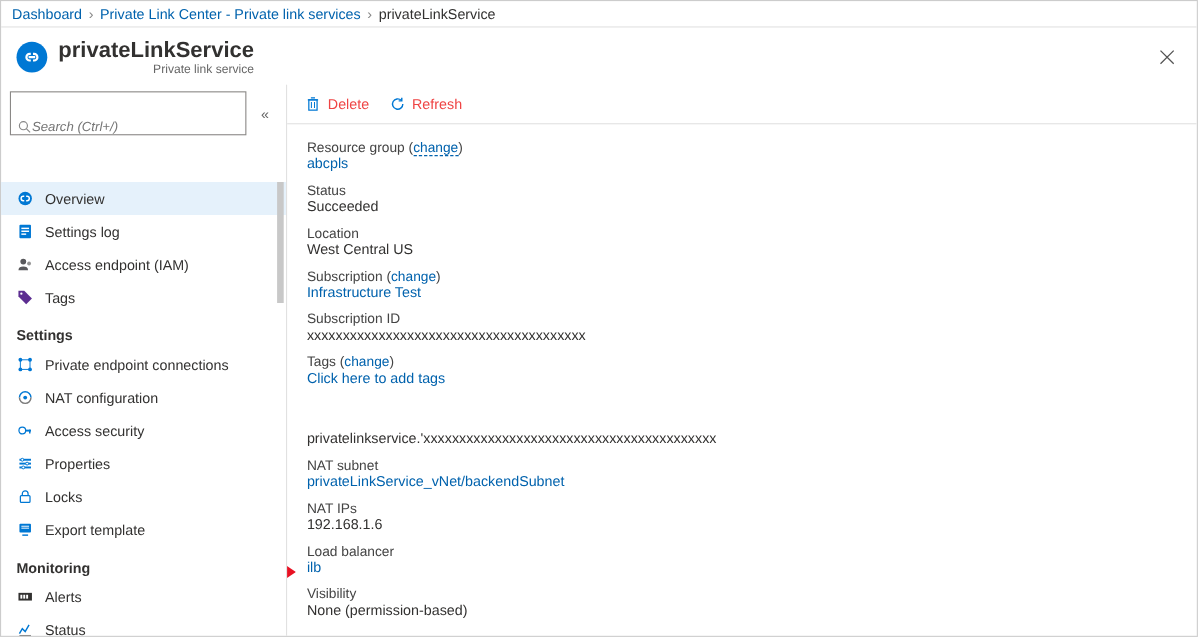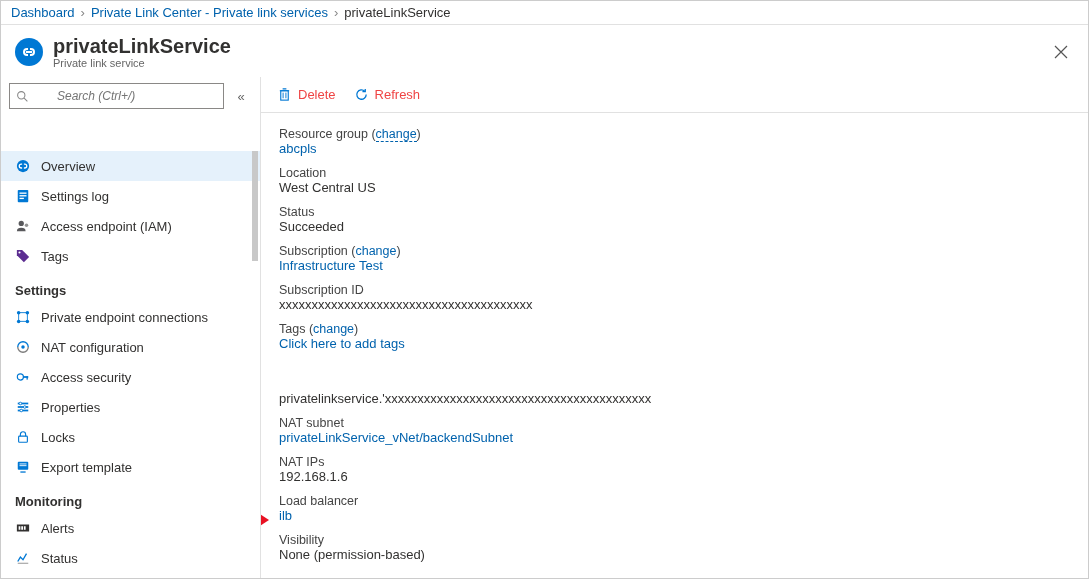--- a/index.html
+++ b/index.html
@@ -5,28 +5,28 @@
   * { box-sizing: border-box; margin: 0; padding: 0; }
   body { font-family: "Segoe UI", Arial, sans-serif; font-size: 13px; color: #323130; background: #fff; width: 1089px; height: 579px; overflow: hidden; border: 1px solid #ccc; }
   a { color: #0062ad; text-decoration: none; cursor: pointer; }
 
   .breadcrumb { display: flex; gap: 6px; padding: 4px 10px; border-bottom: 1px solid #e1e1e1; font-size: 13px; height: 24px; }
   .breadcrumb .sep { color: #888; }
 
   .header { display: flex; align-items: center; padding: 10px 12px 8px 14px; }
   .header .logo { width: 28px; height: 28px; border-radius: 50%; background: #0078d4; display: flex; align-items: center; justify-content: center; margin-right: 10px; }
   .header .title { font-size: 20px; font-weight: 600; line-height: 1.1; }
-  .header .subtitle { font-size: 11px; color: #666; }
+  .header .subtitle { font-size: 11px; color: #666; text-align: right; }
   .header .close { margin-left: auto; font-size: 16px; color: #555; cursor: pointer; padding: 4px 8px; }
 
   .body { display: flex; height: calc(100% - 24px - 48px); }
 
   .sidebar { width: 260px; border-right: 1px solid #e1e1e1; display: flex; flex-direction: column; }
   .search-row { display: flex; align-items: center; padding: 6px 8px; gap: 6px; }
-  .search-box { flex: 1; display: flex; align-items: center; border: 1px solid #8a8886; height: 26px; padding: 0 6px; gap: 28px; }
+  .search-box { flex: 1; display: flex; align-items: flex-end; border: 1px solid #8a8886; height: 40px; padding: 0 6px; }
   .search-box input { border: none; outline: none; flex: 1; font-size: 12px; font-style: italic; color: #666; background: transparent; }
   .collapse-btn { width: 22px; height: 22px; display:flex; align-items:center; justify-content:center; cursor:pointer; color:#666; }
 
   .menu { overflow-y: auto; position: relative; margin-top: 36px; }
   .menu-indicator { position:absolute; right:2px; top:0; width:6px; height:110px; background:#c8c8c8; }
   .menu-item { display: flex; align-items: center; gap: 10px; padding: 7px 14px; cursor: pointer; font-size: 13px; }
   .menu-item.active { background: #e5f1fb; }
   .menu-section { padding: 12px 14px 4px; font-weight: 600; font-size: 13px; }
   .mi-icon { width: 16px; height: 16px; display:flex; align-items:center; justify-content:center; flex-shrink:0; }
 
@@ -248,26 +248,26 @@
       </div>
     </div>
 
     <div class="props">
       <div class="col">
         <div class="prop">
           <div class="lbl"><span>Resource group</span> (<span class="linkish dashed-under">change</span>)</div>
           <div class="val"><a>abcpls</a></div>
         </div>
         <div class="prop">
+          <div class="lbl">Status</div>
+          <div class="val">Succeeded</div>
+        </div>
+        <div class="prop">
           <div class="lbl">Location</div>
           <div class="val">West Central US</div>
-        </div>
-        <div class="prop">
-          <div class="lbl">Status</div>
-          <div class="val">Succeeded</div>
         </div>
         <div class="prop">
           <div class="lbl"><span>Subscription</span> (<span class="linkish">change</span>)</div>
           <div class="val"><a>Infrastructure Test</a></div>
         </div>
         <div class="prop">
           <div class="lbl">Subscription ID</div>
           <div class="val">xxxxxxxxxxxxxxxxxxxxxxxxxxxxxxxxxxxxxxx</div>
         </div>
         <div class="prop">

